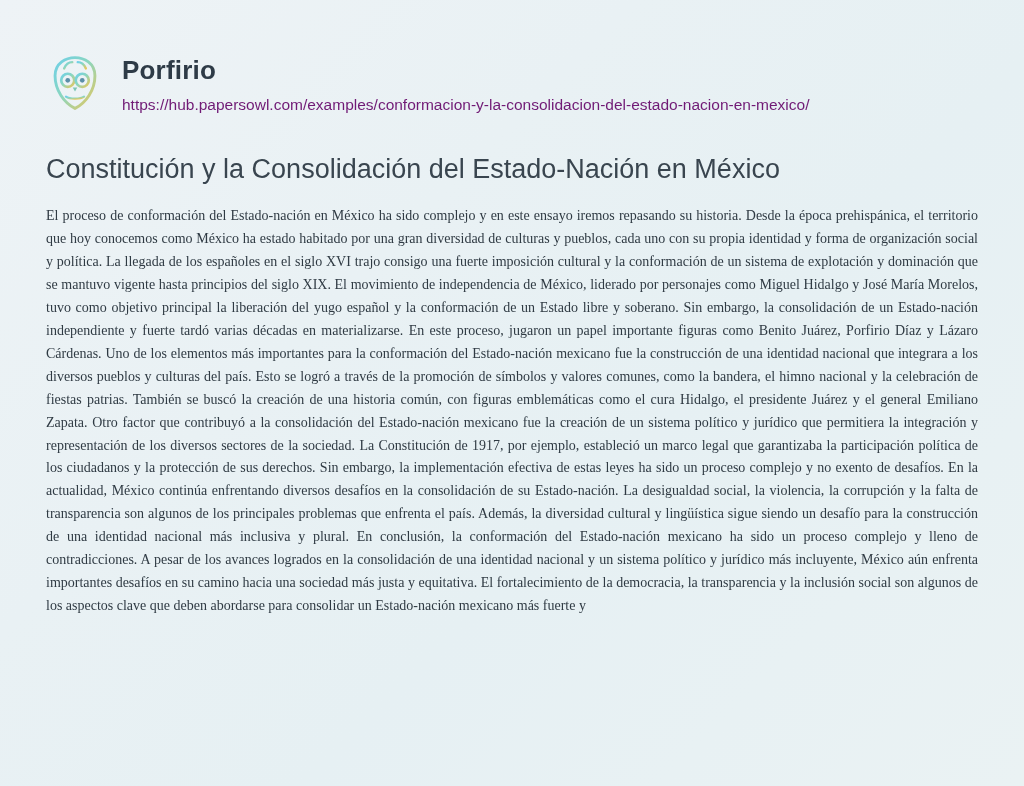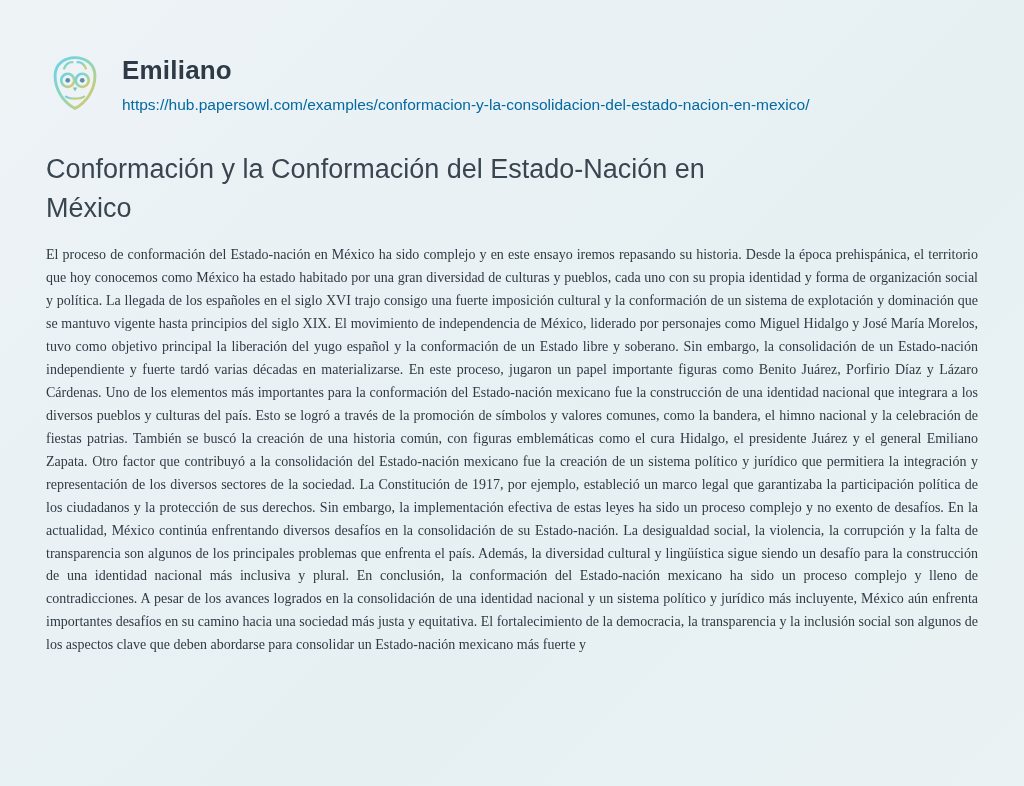--- a/index.html
+++ b/index.html
@@ -37,21 +37,21 @@
   .brand-name {
     font-size: 26px;
     font-weight: bold;
     color: #2e3b47;
     letter-spacing: 0.2px;
     line-height: 1.1;
   }
   .brand-url {
     margin-top: 8px;
     font-size: 15.5px;
-    color: #0369a1;
+    color: #701a75;
     max-width: 800px;
     line-height: 1.5;
     word-break: break-word;
     text-align: center;
   }
   .doc-title {
     margin: 34px 46px 0 46px;
     font-size: 27px;
     color: #39454f;
     font-weight: normal;
@@ -94,25 +94,25 @@
         <circle cx="24" cy="29" r="2.6" fill="#5b8fa8"></circle>
         <circle cx="40" cy="29" r="2.6" fill="#5b8fa8"></circle>
         <path d="M20 16 C22 11 26 9 29 9" fill="none" stroke="url(#owlgrad)" stroke-width="2.6" stroke-linecap="round"></path>
         <path d="M44 16 C42 11 38 9 35 9" fill="none" stroke="url(#owlgrad)" stroke-width="2.6" stroke-linecap="round"></path>
         <path d="M29.5 37 L32 41.5 L34.5 37 Z" fill="#7fc6b4"></path>
         <path d="M22 47 C26 50 38 50 42 47" fill="none" stroke="url(#owlgrad)" stroke-width="2.4" stroke-linecap="round"></path>
       </svg>
     </div>
 
     <div class="brand-block">
-      <div class="brand-name">Emiliano</div>
+      <div class="brand-name">Porfirio</div>
       <div class="brand-url">https://hub.papersowl.com/examples/conformacion-y-la-consolidacion-del-estado-nacion-en-mexico/</div>
     </div>
 
   </div>
 
-  <h1 class="doc-title">Conformación y la Conformación del Estado-Nación en México</h1>
+  <h1 class="doc-title">Constitución y la Consolidación del Estado-Nación en México</h1>
 
   <div class="doc-body">
     <p>El proceso de conformación del Estado-nación en México ha sido complejo y en este ensayo iremos repasando su historia. Desde la época prehispánica, el territorio que hoy conocemos como México ha estado habitado por una gran diversidad de culturas y pueblos, cada uno con su propia identidad y forma de organización social y política. La llegada de los españoles en el siglo XVI trajo consigo una fuerte imposición cultural y la conformación de un sistema de explotación y dominación que se mantuvo vigente hasta principios del siglo XIX. El movimiento de independencia de México, liderado por personajes como Miguel Hidalgo y José María Morelos, tuvo como objetivo principal la liberación del yugo español y la conformación de un Estado libre y soberano. Sin embargo, la consolidación de un Estado-nación independiente y fuerte tardó varias décadas en materializarse. En este proceso, jugaron un papel importante figuras como Benito Juárez, Porfirio Díaz y Lázaro Cárdenas. Uno de los elementos más importantes para la conformación del Estado-nación mexicano fue la construcción de una identidad nacional que integrara a los diversos pueblos y culturas del país. Esto se logró a través de la promoción de símbolos y valores comunes, como la bandera, el himno nacional y la celebración de fiestas patrias. También se buscó la creación de una historia común, con figuras emblemáticas como el cura Hidalgo, el presidente Juárez y el general Emiliano Zapata. Otro factor que contribuyó a la consolidación del Estado-nación mexicano fue la creación de un sistema político y jurídico que permitiera la integración y representación de los diversos sectores de la sociedad. La Constitución de 1917, por ejemplo, estableció un marco legal que garantizaba la participación política de los ciudadanos y la protección de sus derechos. Sin embargo, la implementación efectiva de estas leyes ha sido un proceso complejo y no exento de desafíos. En la actualidad, México continúa enfrentando diversos desafíos en la consolidación de su Estado-nación. La desigualdad social, la violencia, la corrupción y la falta de transparencia son algunos de los principales problemas que enfrenta el país. Además, la diversidad cultural y lingüística sigue siendo un desafío para la construcción de una identidad nacional más inclusiva y plural. En conclusión, la conformación del Estado-nación mexicano ha sido un proceso complejo y lleno de contradicciones. A pesar de los avances logrados en la consolidación de una identidad nacional y un sistema político y jurídico más incluyente, México aún enfrenta importantes desafíos en su camino hacia una sociedad más justa y equitativa. El fortalecimiento de la democracia, la transparencia y la inclusión social son algunos de los aspectos clave que deben abordarse para consolidar un Estado-nación mexicano más fuerte y</p>
   </div>
 
 </div>
 
 </body></html>

